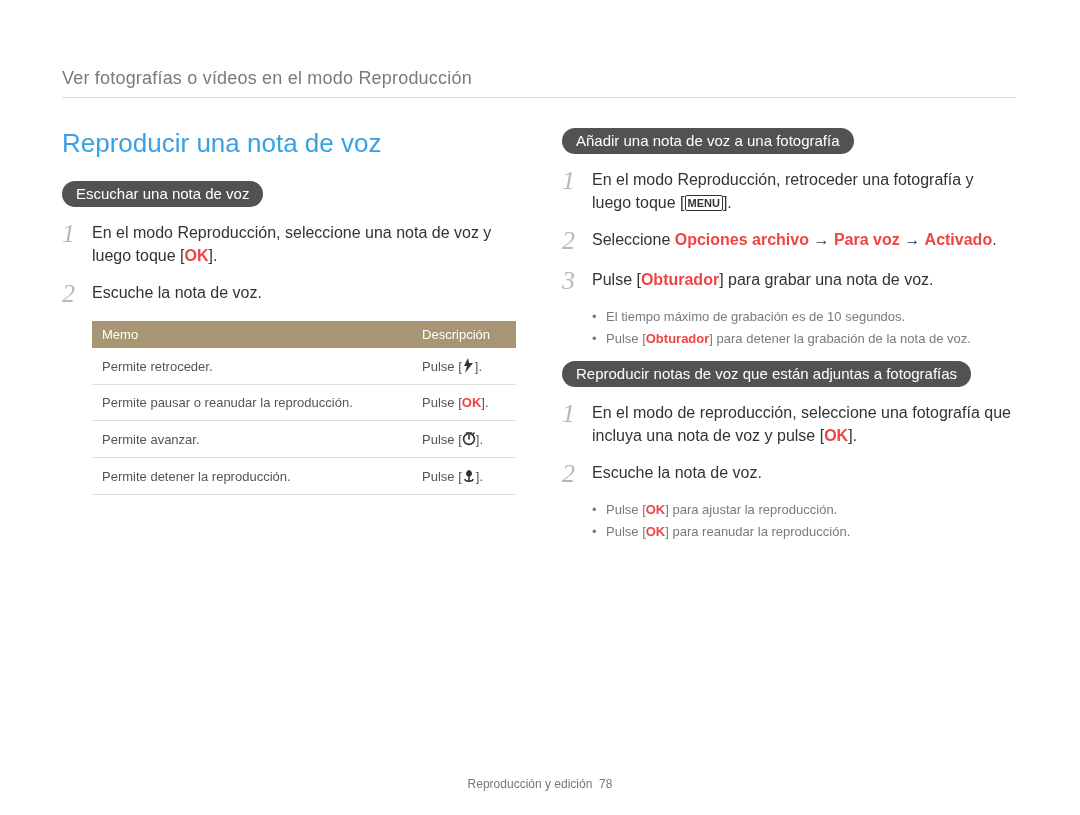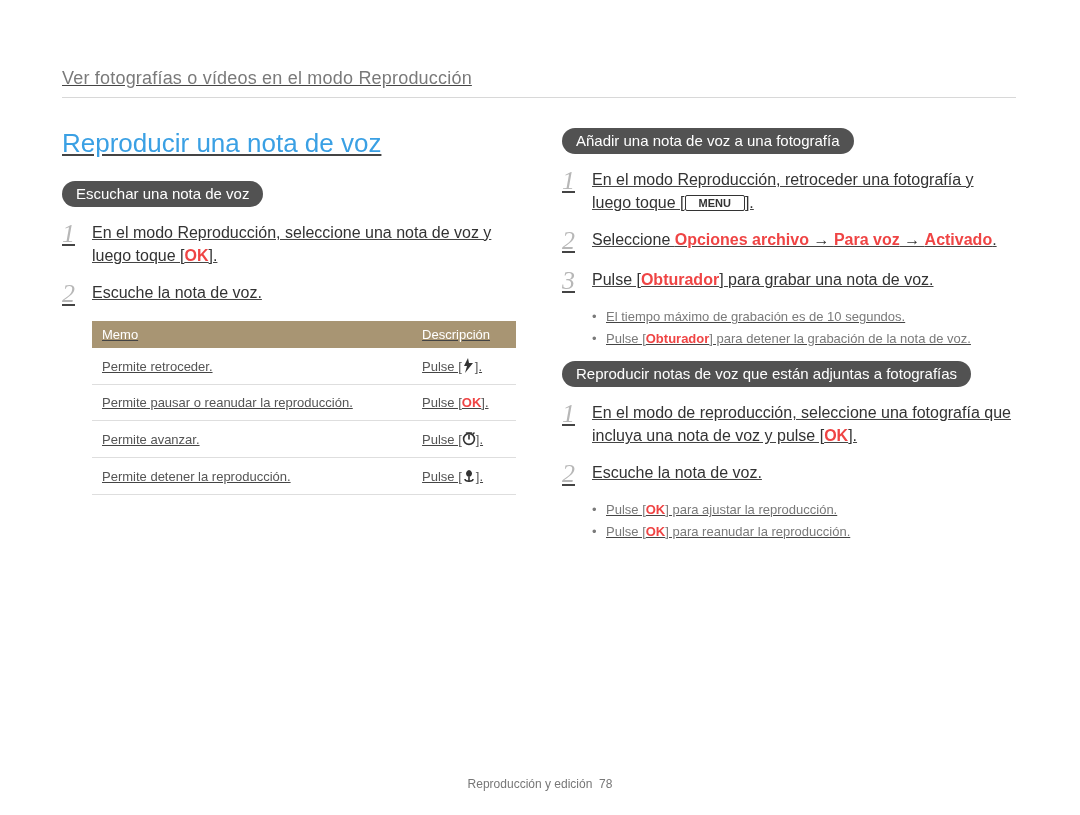--- a/index.html
+++ b/index.html
@@ -16,21 +16,20 @@
   body{
     width:1080px;
     height:815px;
     background:#fff;
     font-family:Arial,Helvetica,sans-serif;
     color:var(--text);
     position:relative;
   }
   .page{
     padding:68px 64px 0 62px;
-    text-decoration:underline;
   }
   .breadcrumb{
     font-family:"Arial Narrow",Arial,sans-serif;
     font-stretch:condensed;
     color:var(--muted);
     font-size:18px;
     letter-spacing:0.2px;
     padding-bottom:8px;
     border-bottom:1px solid var(--divider);
   }
@@ -80,21 +79,21 @@
     line-height:1;
     min-width:18px;
     font-weight:400;
   }
   .step{flex:1;}
   .b{font-weight:bold;color:#ef4444;}
   .icon-box{
     display:inline-block;
     border:1.5px solid #333;
     border-radius:2px;
-    padding:0px 13px;
+    padding:0px 2px;
     font-size:11px;
     font-weight:bold;
     line-height:14px;
     vertical-align:1px;
   }
   .sub-ul{
     list-style:none;
     padding:0;
     margin:4px 0 12px 30px;
   }

